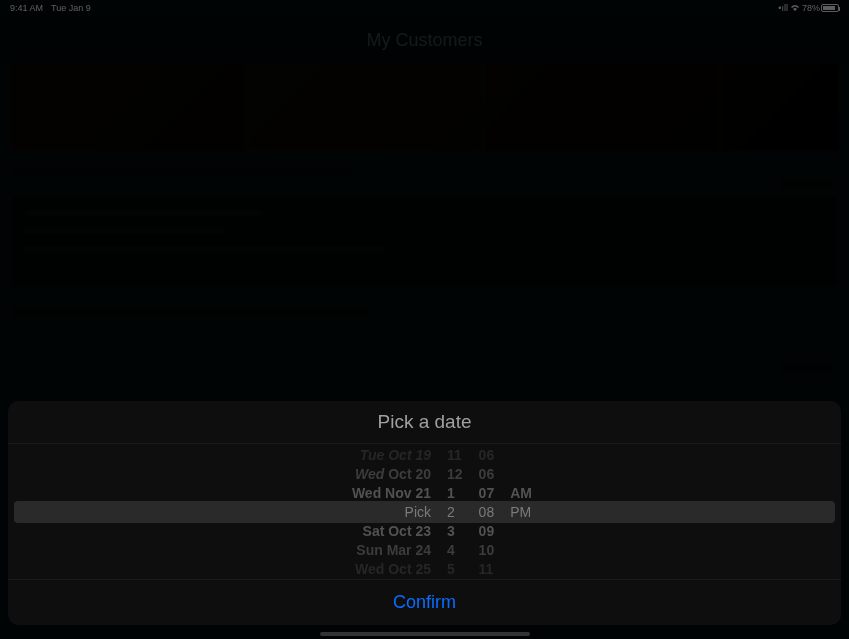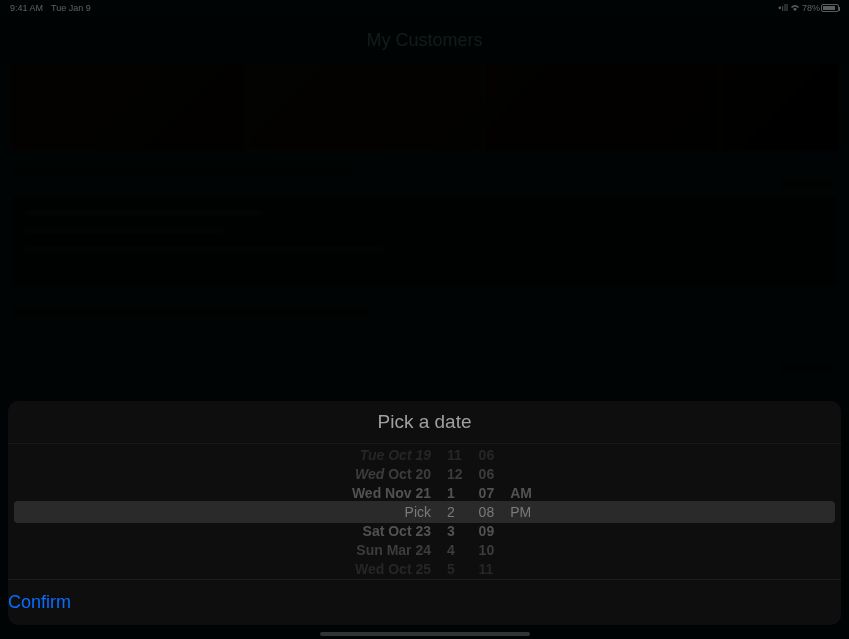--- a/index.html
+++ b/index.html
@@ -219,20 +219,21 @@
       font-weight: 500;
     }
     .wheel-item.dim1 { color: #525252; }
     .wheel-item.dim2 { color: #3c3c3c; }
     .wheel-item.dim3 { color: #262626; }
     .date-prefix {
       color: inherit;
     }
     .date-italic { font-style: italic; }
     .action-btn {
+      text-align: center;
       color: #0a6cff;
       font-size: 18px;
       padding: 12px 0;
       cursor: pointer;
     }
     .confirm-btn {
       border-top: 1px solid rgba(80,80,80,0.2);
     }
     .cancel-sheet {
       background: #0e0e0e;

